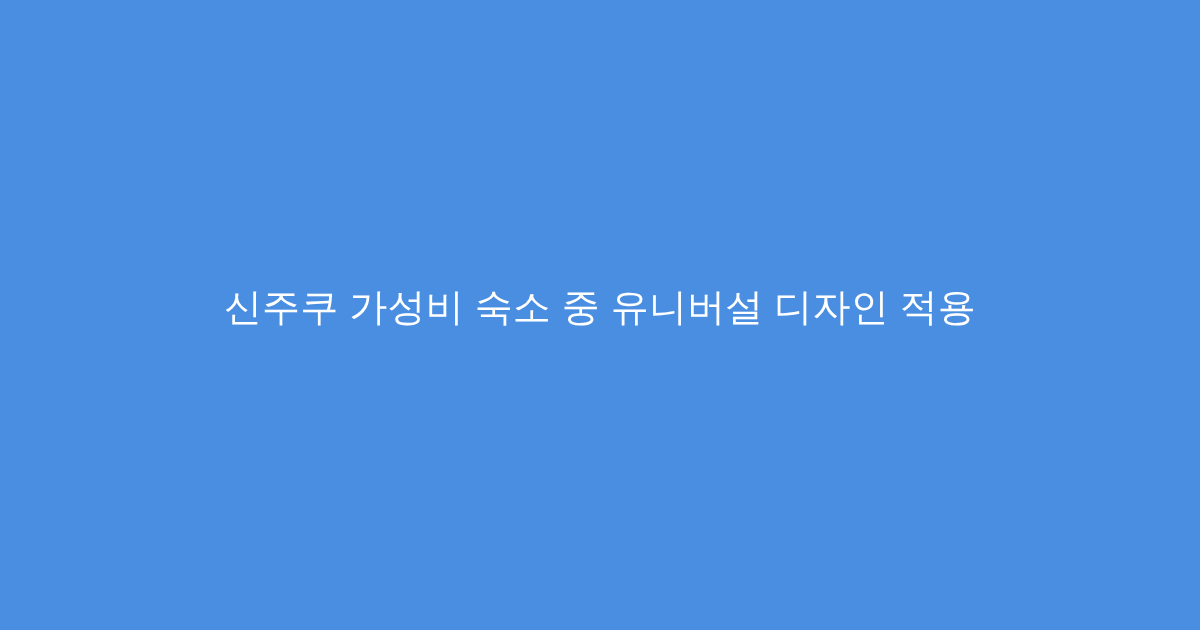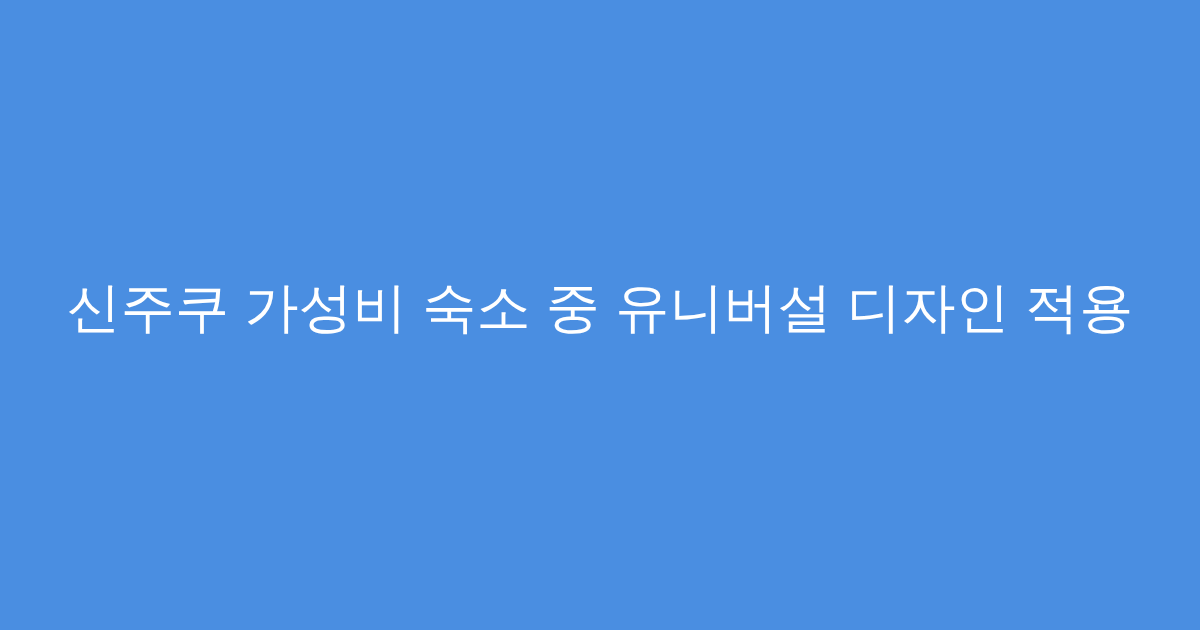--- a/index.html
+++ b/index.html
@@ -50,18 +50,18 @@
     -webkit-font-smoothing: antialiased;
   }
 </style>
 </head>
 <body>
 
 <div class="og-card" style="background-color: rgb(74, 142, 225);">
 
   <div class="title-block" style="text-align: center;">
 
-    <span class="title-line" style="color: rgb(255, 255, 255); font-size: 54px; line-height: 62px;">신주쿠 가성비 숙소 중 유니버설 디자인 적용</span>
+    <span class="title-line" style="color: rgb(255, 255, 255); font-size: 38px; line-height: 62px;">신주쿠 가성비 숙소 중 유니버설 디자인 적용</span>
 
 
   </div>
 
 </div>
 
 </body></html>

